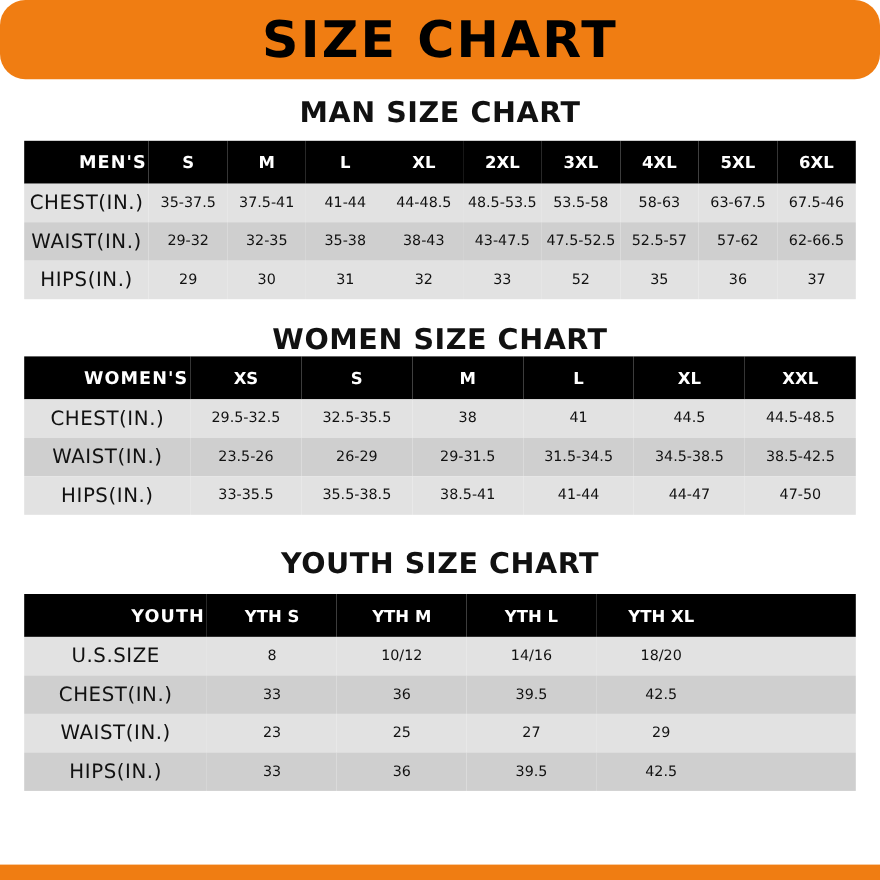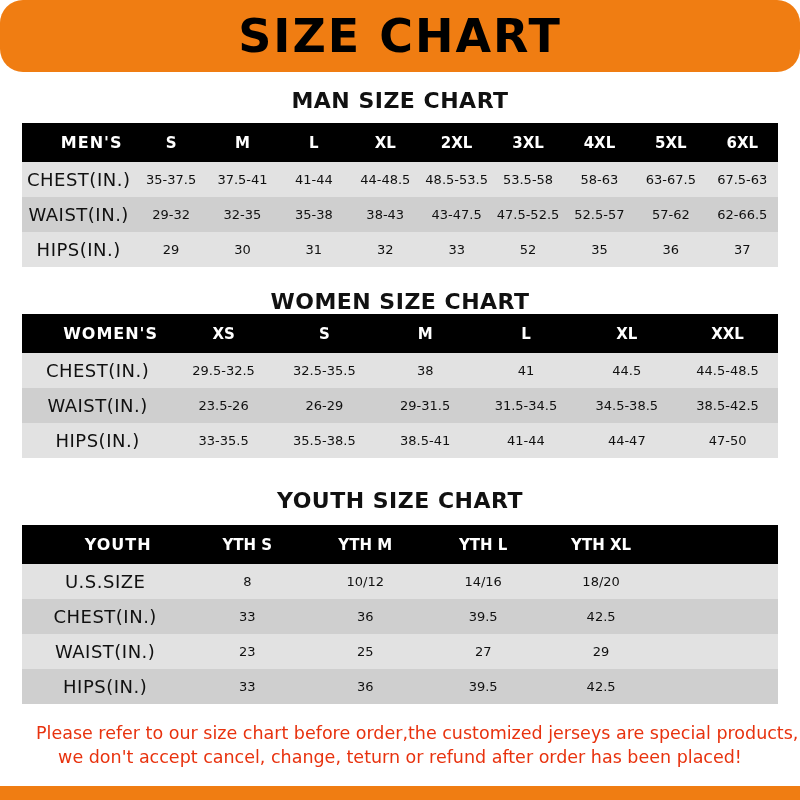--- a/index.html
+++ b/index.html
@@ -39,21 +39,21 @@
     line-height: 1;
   }
   .content {
     padding: 0 22px;
     box-sizing: border-box;
   }
   .section-title {
     text-align: center;
     font-family: "DejaVu Sans", sans-serif;
     font-weight: bold;
-    font-size: 22px;
+    font-size: 26px;
     color: #111111;
     letter-spacing: 0.5px;
   }
   .t1 { margin-top: 16px; margin-bottom: 10px; }
   .t2 { margin-top: 22px; }
   .t3 { margin-top: 30px; margin-bottom: 12px; }
 
   table.size-table {
     width: 100%;
     border-collapse: collapse;
@@ -62,21 +62,21 @@
   table.size-table thead th {
     background: #000000;
     color: #ffffff;
     font-weight: bold;
     font-size: 15px;
     padding: 10px 2px;
     text-align: center;
     font-family: "DejaVu Sans", sans-serif;
   }
   table.size-table thead th.rowhead {
-    text-align: center;
+    text-align: right;
     padding-left: 28px;
     letter-spacing: 1px;
     font-size: 16px;
   }
   table.size-table tbody td {
     text-align: center;
     font-size: 13px;
     padding: 7px 1px;
     color: #111111;
     font-family: "DejaVu Sans", sans-serif;
@@ -162,21 +162,21 @@
         <tr class="odd">
           <td class="rowhead">CHEST(IN.)</td>
           <td>35-37.5</td>
           <td>37.5-41</td>
           <td>41-44</td>
           <td>44-48.5</td>
           <td>48.5-53.5</td>
           <td>53.5-58</td>
           <td>58-63</td>
           <td>63-67.5</td>
-          <td>67.5-63</td>
+          <td>67.5-46</td>
         </tr>
         <tr class="even">
           <td class="rowhead">WAIST(IN.)</td>
           <td>29-32</td>
           <td>32-35</td>
           <td>35-38</td>
           <td>38-43</td>
           <td>43-47.5</td>
           <td>47.5-52.5</td>
           <td>52.5-57</td>
@@ -300,21 +300,17 @@
           <td class="rowhead">HIPS(IN.)</td>
           <td>33</td>
           <td>36</td>
           <td>39.5</td>
           <td>42.5</td>
           <td></td>
         </tr>
       </tbody>
     </table>
 
-    <div class="footer-note">
-      <div>Please refer to our size chart before order,the customized jerseys are special products,</div>
-      <div>we don't accept cancel, change, teturn or refund after order has been placed!</div>
-    </div>
 
   </div>
 
   <div class="bottom-bar"></div>
 </div>
 
 </body></html>

